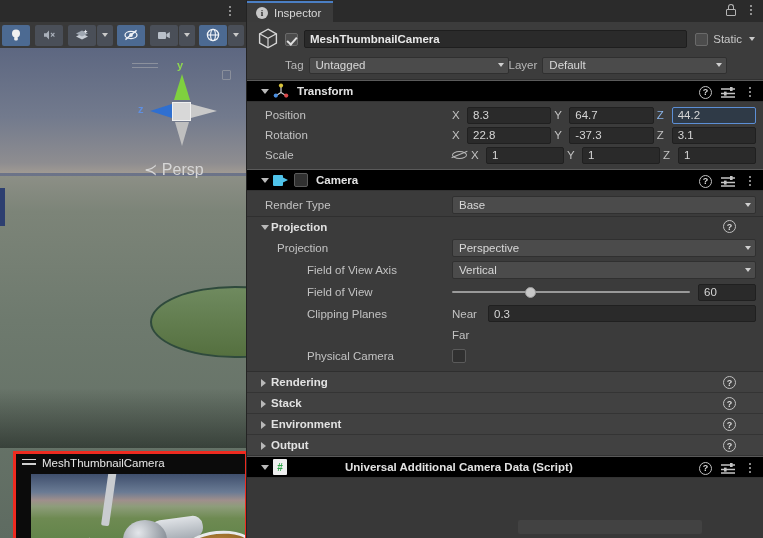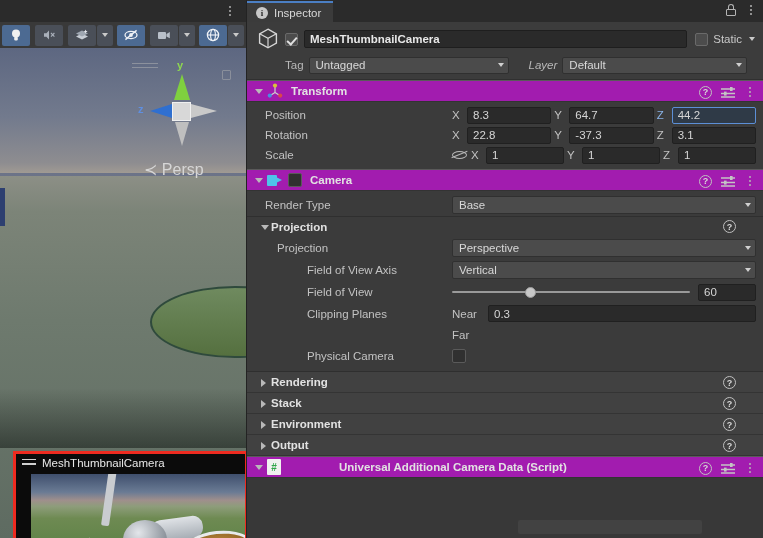--- a/index.html
+++ b/index.html
@@ -180,22 +180,22 @@
   .mini-lbl { color:#b8b8b8; font-size:11.5px; margin-right:5px; }
   .dd {
     height:17px; background:#4b4b4b; border:1px solid #303030; border-radius:2px;
     display:flex; align-items:center; padding:0 4px 0 6px; color:#d8d8d8; font-size:11.5px;
     justify-content:space-between;
   }
   .dd .caret-d { border-top-color:#d0d0d0; }
 
   
   .comp-head {
-    height:22px; background:#a21caf; border-top:1px solid #5a5a5a; border-bottom:1px solid #333;
-    display:flex; align-items:center; padding-left:6px; position:relative;
+    height:22px; background:#000000; border-top:1px solid #5a5a5a; border-bottom:1px solid #333;
+    display:flex; align-items:center; padding-left:12px; position:relative;
   }
   .comp-head .title { font-weight:bold; color:#e2e2e2; font-size:11.5px; }
   .foldout {
     width:12px; height:12px; display:flex; align-items:center; justify-content:center; flex:none;
   }
   .tri-d { width:0;height:0;border-left:4.5px solid transparent;border-right:4.5px solid transparent;border-top:5.5px solid #b9b9b9; }
   .tri-r { width:0;height:0;border-top:4.5px solid transparent;border-bottom:4.5px solid transparent;border-left:5.5px solid #b9b9b9; }
   .comp-actions { position:absolute; right:7px; top:4px; display:flex; align-items:center; gap:9px; }
   .help-ic {
     width:13px; height:13px; border-radius:50%; border:1.5px solid #c0c0c0; color:#d8d8d8;
@@ -430,21 +430,21 @@
         <span class="static-box"></span>
         <span class="static-lbl">Static</span>
         <span class="static-caret caret-d"></span>
       </div>
       <div class="obj-row2">
         <span class="mini-lbl">Tag</span>
         <span class="dd" style="width:200px;gap:36px;">
           <span>Untagged</span>
           <span class="caret-d"></span>
         </span>
-        <span class="mini-lbl" style="margin-left:20px;font-style:italic;">Layer</span>
+        <span class="mini-lbl" style="">Layer</span>
         <span class="dd" style="width:185px;">
           <span>Default</span>
           <span class="caret-d"></span>
         </span>
       </div>
     </div>
 
     <div class="comp-head">
       <span class="foldout">
           <span class="tri-d"></span>

